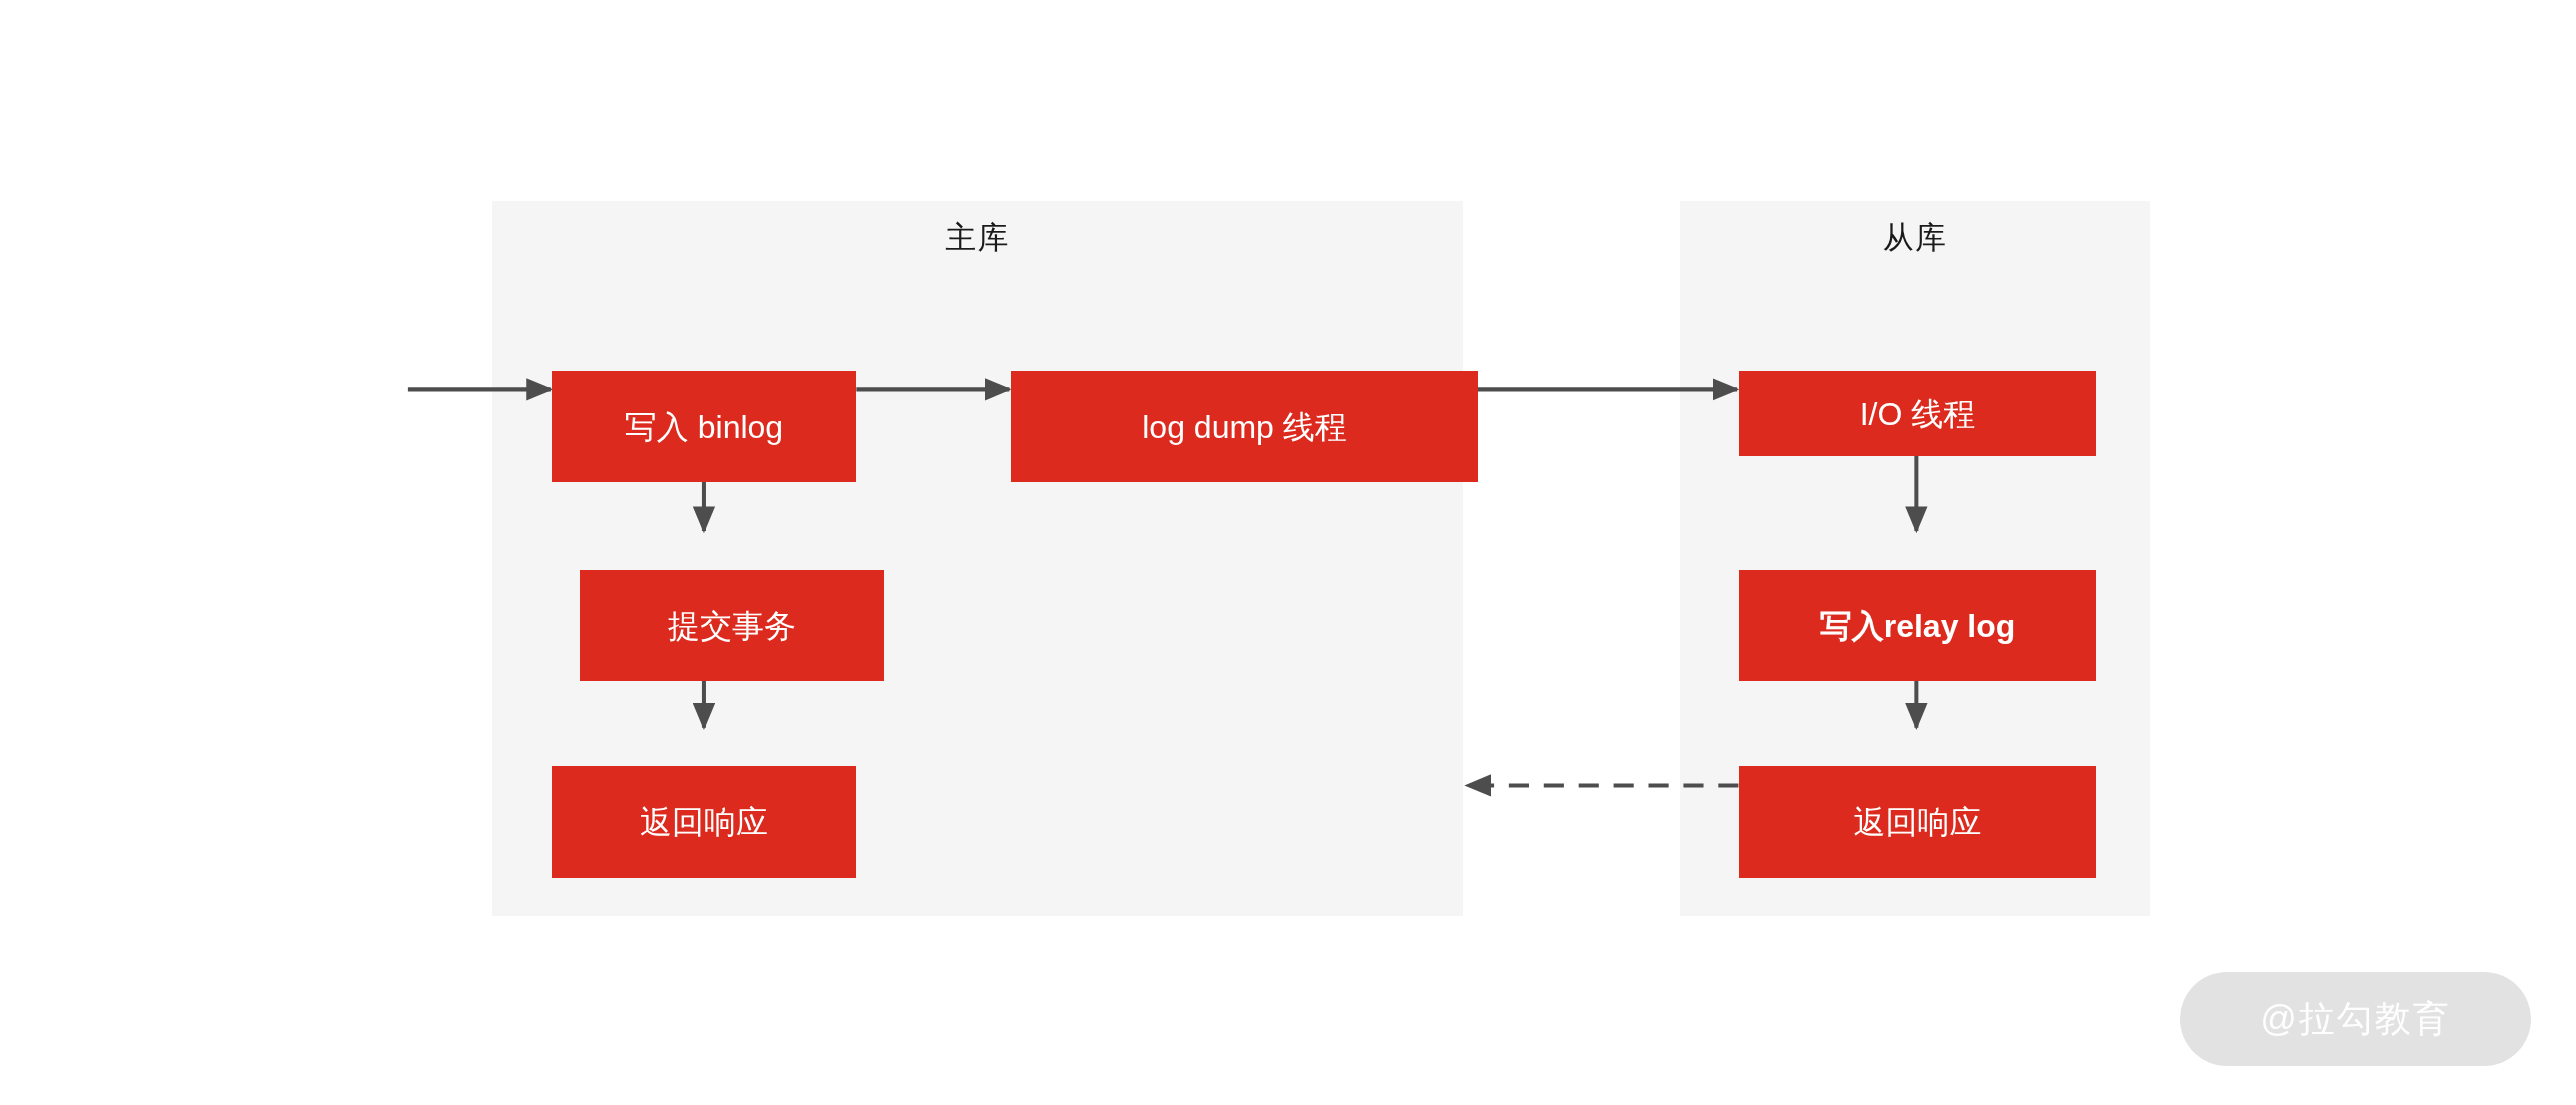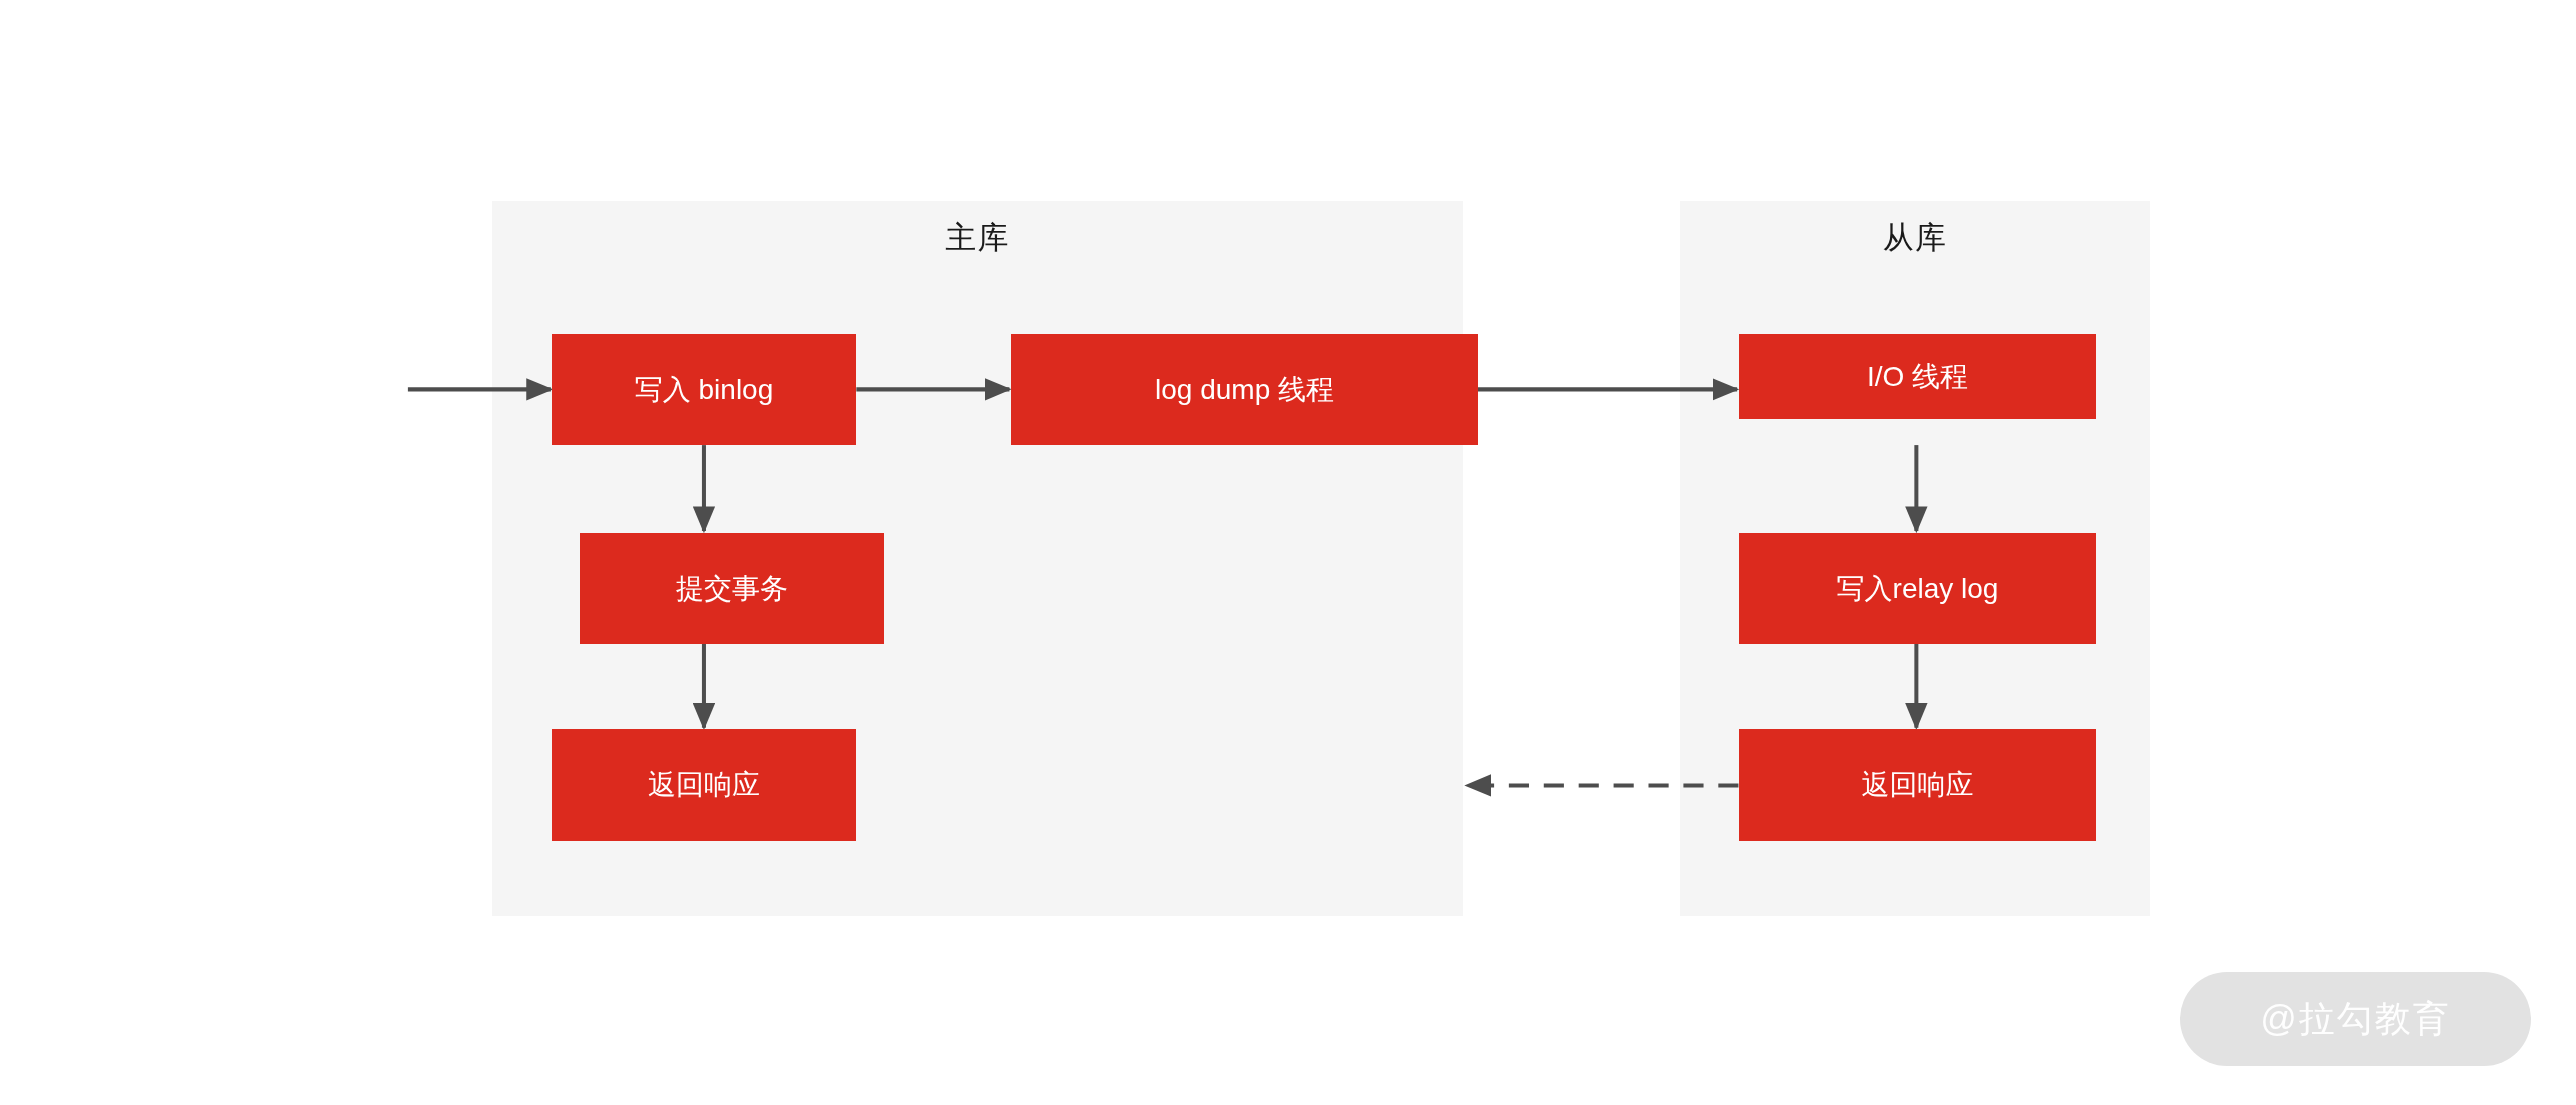--- a/index.html
+++ b/index.html
@@ -31,35 +31,36 @@
     text-align: center;
     font-size: 31px;
     font-weight: 500;
     color: var(--title_black, #1A1A1A);
     letter-spacing: 1.3px;
   }
   .node {
     position: absolute;
     background: var(--node_red, #DC2A1E);
     color: #ffffff;
-    font-size: 28px;
+    font-size: 32px;
     font-weight: 400;
     display: flex;
     align-items: center;
     justify-content: center;
     text-align: center;
     line-height: 1;
     white-space: nowrap;
+    margin-top: 37px;
   }
   .node-write-binlog   { left: 552px;  top: 334px;  width: 304px; height: 111px; }
   .node-log-dump       { left: 1011px; top: 334px;  width: 467px; height: 111px; }
   .node-commit-tx      { left: 580px;  top: 533px;  width: 304px; height: 111px; }
   .node-return-master  { left: 552px;  top: 729px; width: 304px; height: 112px; }
   .node-io-thread      { left: 1739px; top: 334px;  width: 357px; height: 85px; }
-  .node-write-relay    { left: 1739px; top: 533px;  width: 357px; height: 111px; }
+  .node-write-relay    { left: 1739px; top: 533px;  width: 357px; height: 111px; font-weight: bold; }
   .node-return-slave   { left: 1739px; top: 729px; width: 357px; height: 112px; }
 
   svg.arrows {
     position: absolute;
     left: 0;
     top: 0;
     width: 2576px;
     height: 1105px;
     pointer-events: none;
   }

